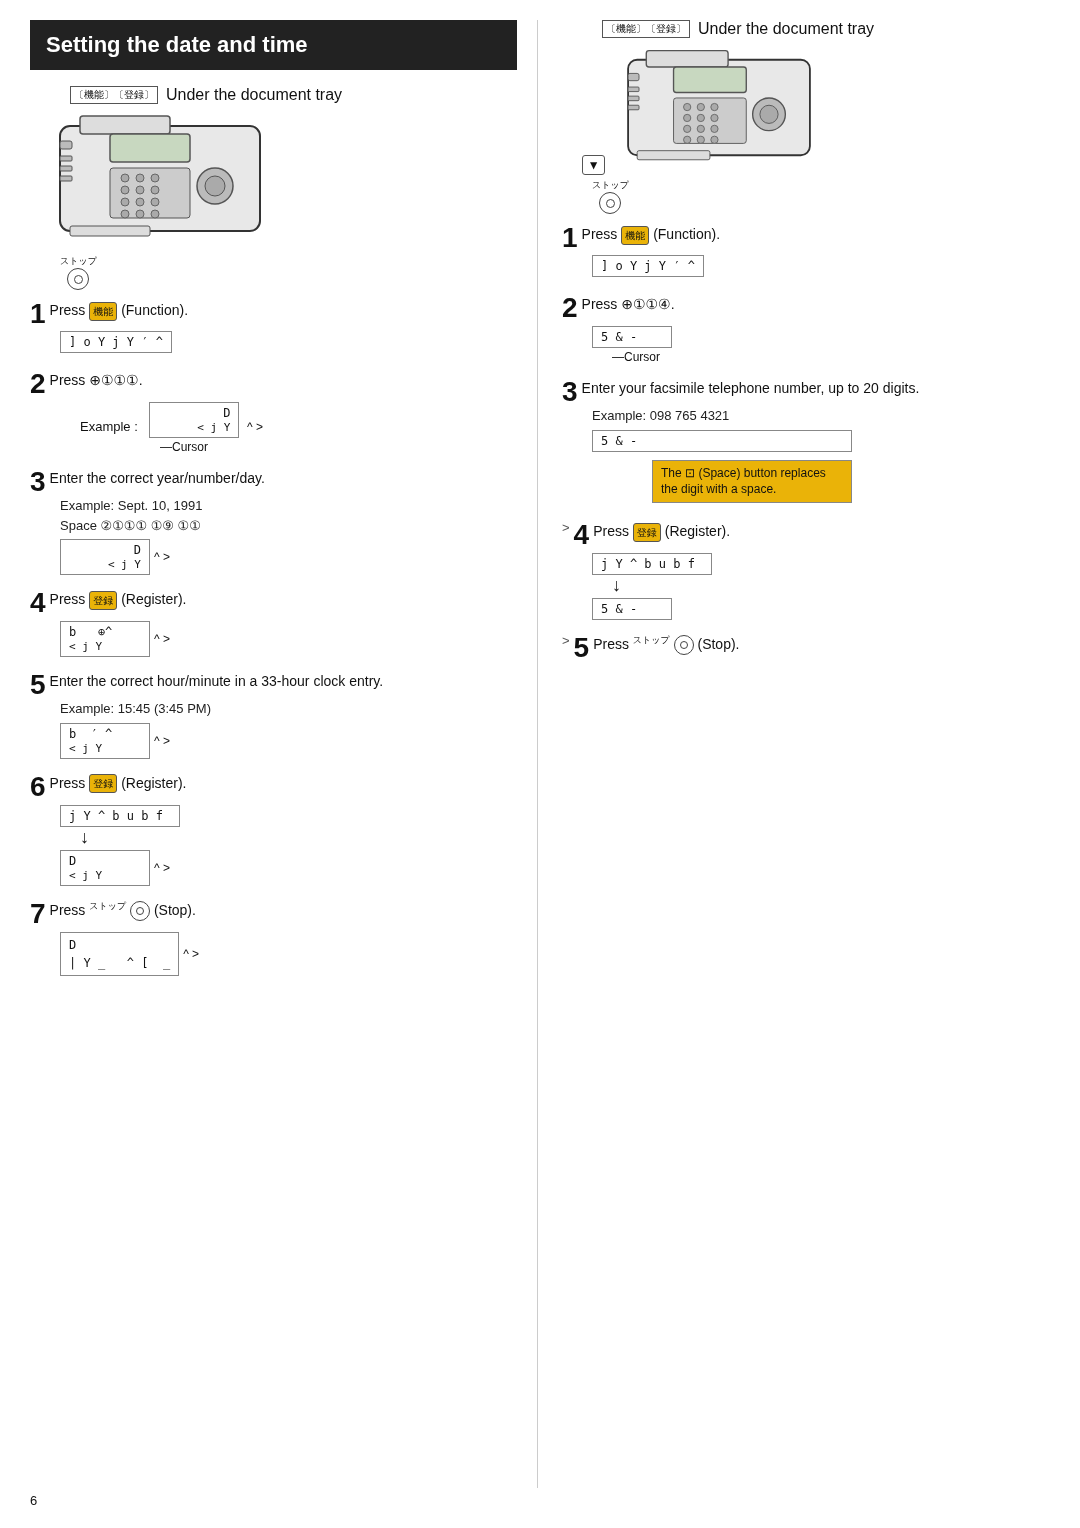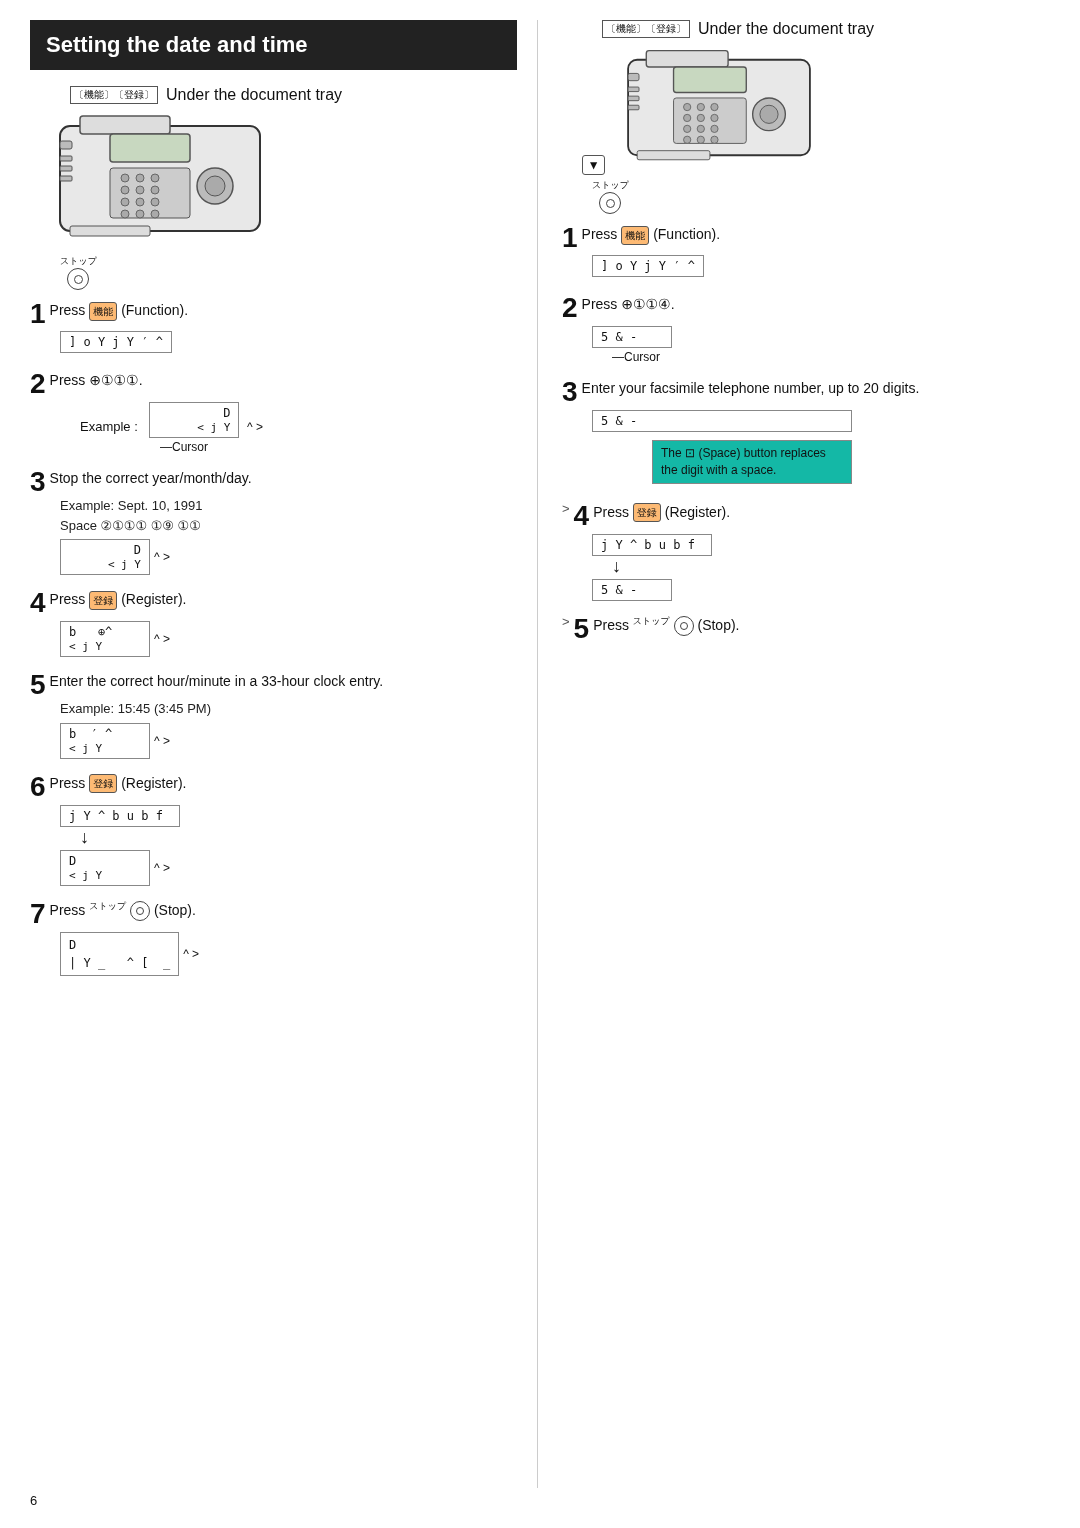--- a/index.html
+++ b/index.html
@@ -88,21 +88,21 @@
       left: 30px;
       font-size: 13px;
     }
     .icon-box {
       display: inline-block;
       border: 1px solid #555;
       border-radius: 3px;
       font-size: 10px;
       padding: 1px 3px;
       font-family: monospace;
-      background: #fdba74;
+      background: #eab308;
       vertical-align: middle;
     }
     .diagram-wrapper {
       display: flex;
       flex-direction: column;
       align-items: flex-start;
       margin-bottom: 10px;
       position: relative;
     }
     .diagram-top-labels {
@@ -145,21 +145,21 @@
       flex-direction: row;
       align-items: center;
       margin: 3px 0 3px 30px;
       gap: 6px;
     }
     .space-btn-note {
       font-size: 12px;
       border: 1px solid #888;
       padding: 4px 8px;
       margin: 4px 0 4px 60px;
-      background: #14b8a6;
+      background: #eab308;
       max-width: 200px;
       line-height: 1.4;
     }
   </style>
 </head>
 <body>
 
 <div class="page-container">
   <div class="two-col">
 
@@ -243,21 +243,21 @@
           </div>
           <div style="margin-top:2px; margin-left: 60px; font-size:12px;">
             <span style="margin-left:20px;">—</span><span>Cursor</span>
           </div>
         </div>
       </div>
 
       <div class="step-block">
         <div class="step-row">
           <span class="step-number-inline">3</span>
-          <span class="step-text">Stop the correct year/month/day.</span>
+          <span class="step-text">Enter the correct year/number/day.</span>
         </div>
         <div class="step-sub">Example: Sept. 10, 1991</div>
         <div class="step-sub">Space ②①①① ①⑨ ①①</div>
         <div style="margin-left:30px; margin-top:4px; display:flex; align-items:center; gap:4px;">
           <div class="small-box" style="min-width:90px; text-align:right; font-size:12px;">D<br><span style="font-size:11px;">      &lt; j Y</span></div>
           <span style="font-size:12px;">^ &gt;</span>
         </div>
       </div>
 
       <div class="step-block">
@@ -399,20 +399,21 @@
         <div style="margin-left:50px; font-size:12px; margin-top:2px;">
           —<span>Cursor</span>
         </div>
       </div>
 
       <div class="step-block">
         <div class="step-row">
           <span class="step-number-inline">3</span>
           <span class="step-text">Enter your facsimile telephone number, up to 20 digits.</span>
         </div>
+        <div class="step-sub">Example: 098 765 4321</div>
         <div style="margin-left:30px; margin-top:4px; display:flex; align-items:flex-start; gap:8px;">
           <div style="display:flex;flex-direction:column;gap:4px;">
             <div class="small-box" style="min-width:80px; font-size:12px;">5 &amp; -</div>
             <div class="space-btn-note">The ⊡ (Space) button replaces the digit with a space.</div>
           </div>
         </div>
       </div>
 
       <div class="step-block">
         <div class="step-row">

